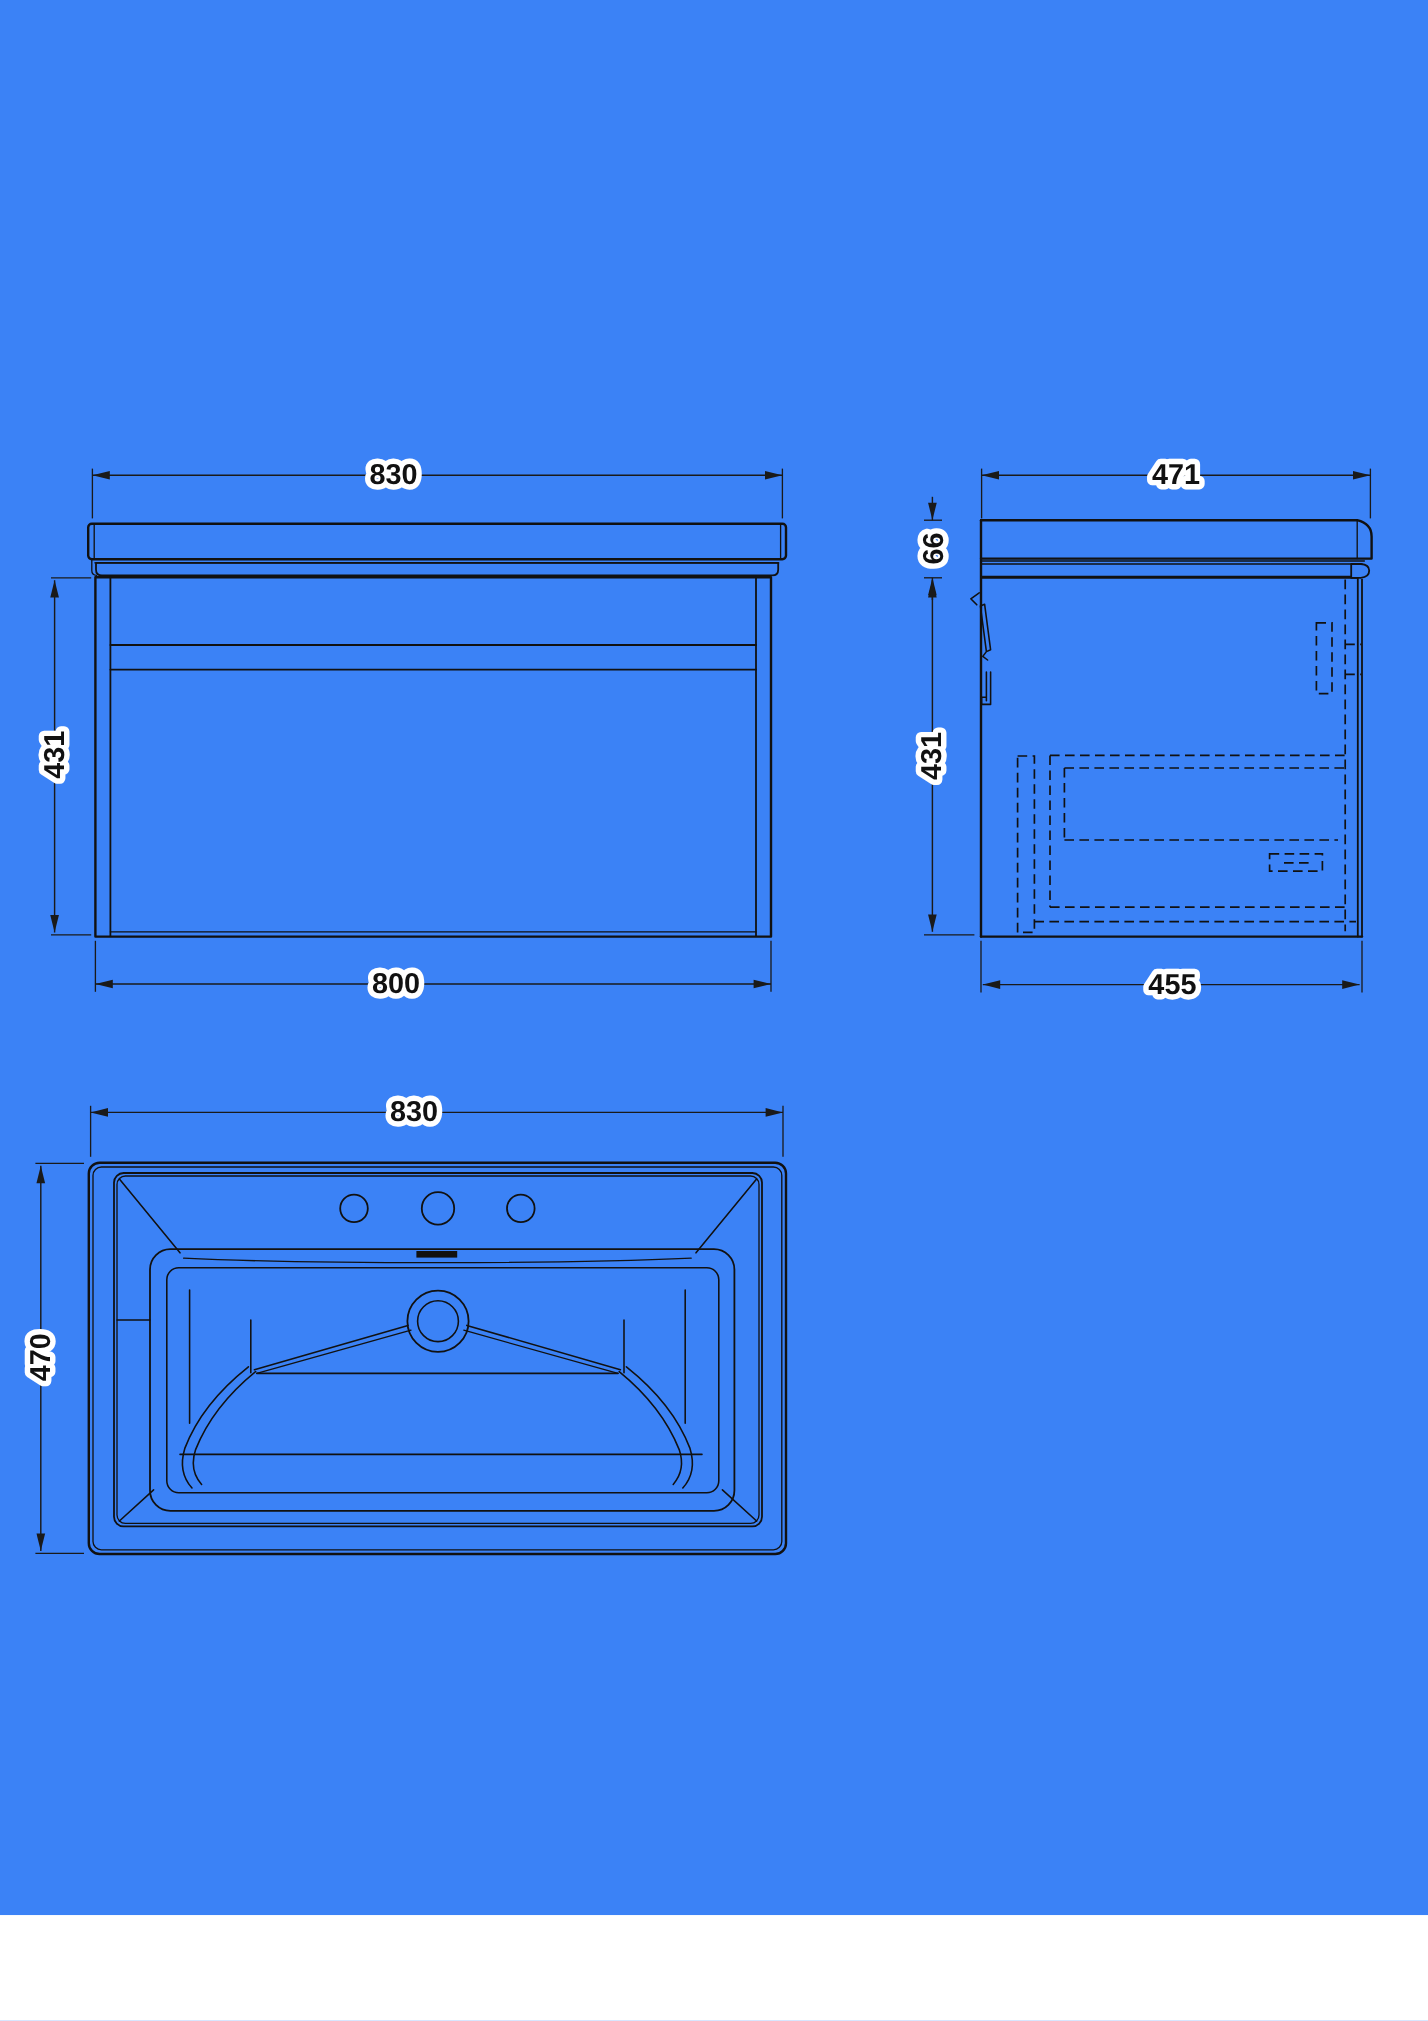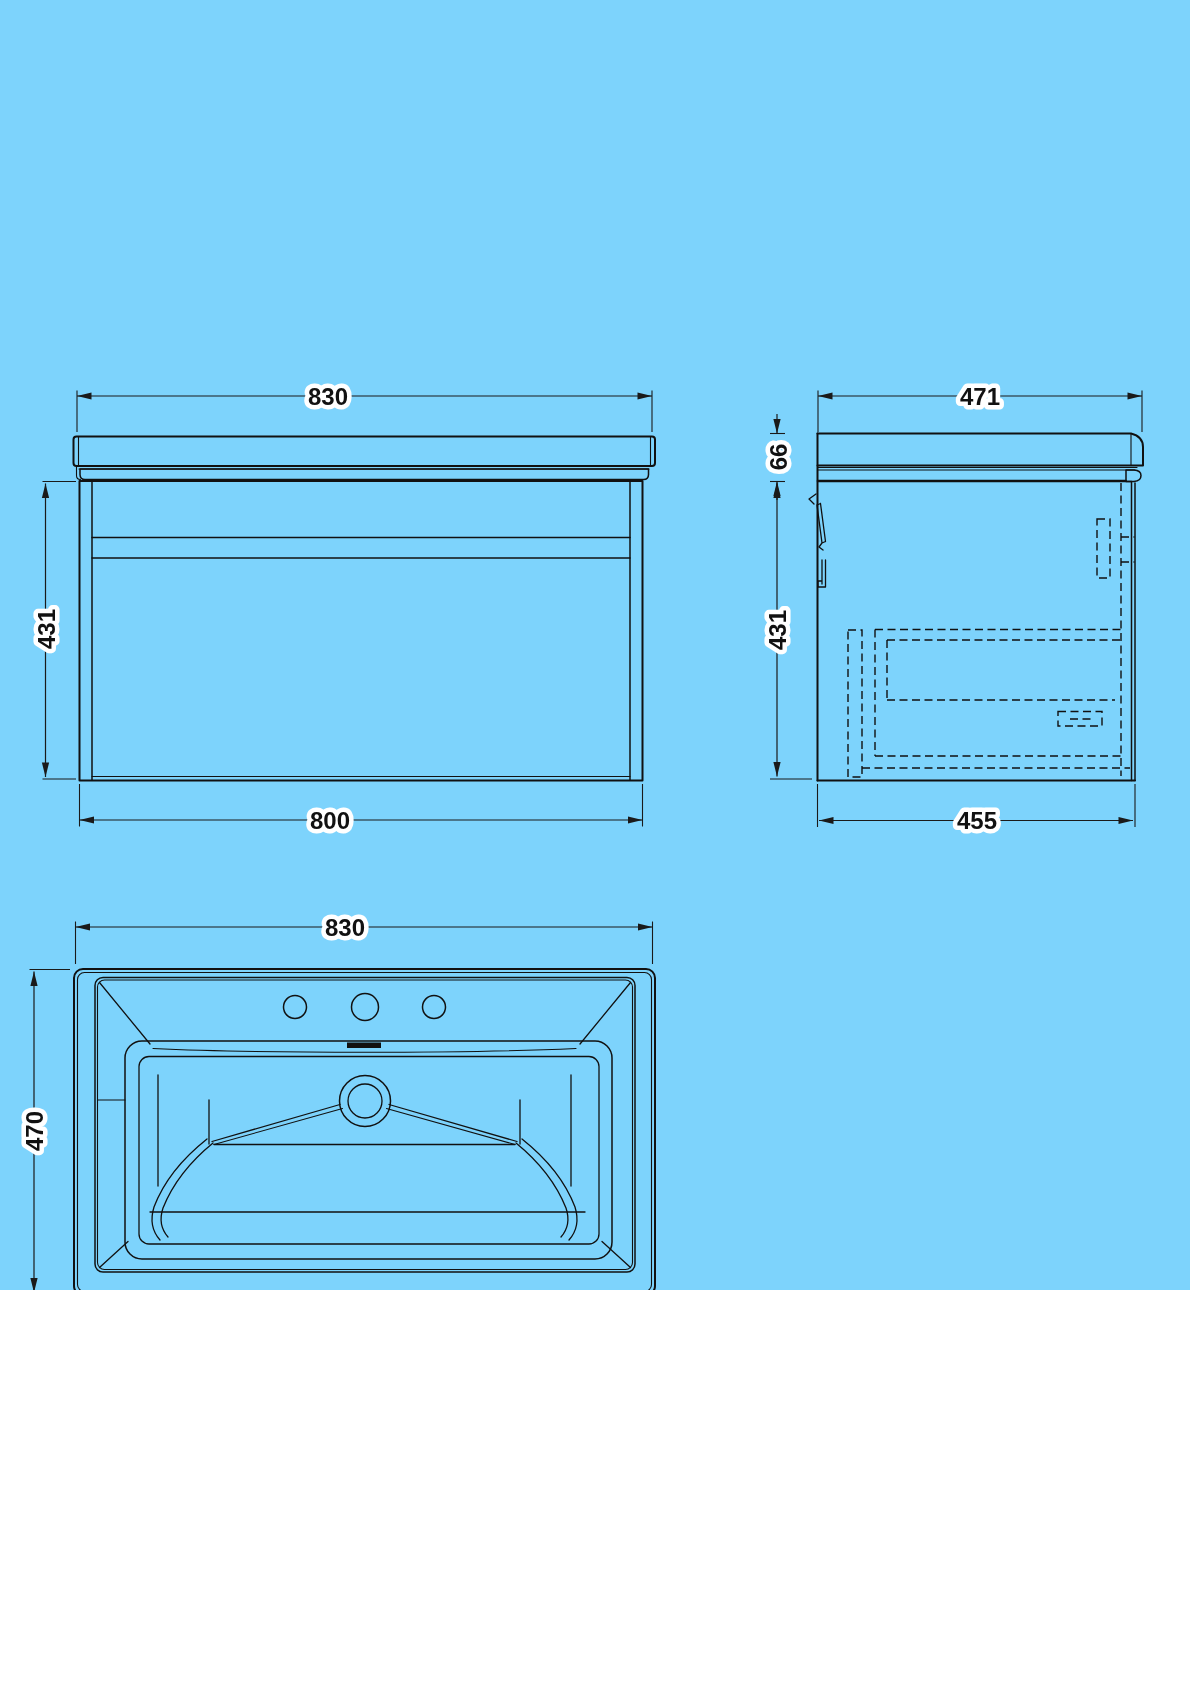--- a/index.html
+++ b/index.html
@@ -1,16 +1,16 @@
 <!DOCTYPE html>
 <html><head>
 <meta charset="utf-8">
 <style>
   html,body{margin:0;padding:0;background:#ffffff;}
-  .page{width:1190px;height:1290px;background:#7dd3fc;position:relative;}
+  .page{width:1190px;height:1596px;background:#3b82f6;position:relative;}
   svg{display:block;}
   .o2 {stroke:#111;stroke-width:2;fill:none;stroke-linecap:round;stroke-linejoin:round;}
   .o15{stroke:#111;stroke-width:1.5;fill:none;stroke-linecap:round;stroke-linejoin:round;}
   .o13{stroke:#111;stroke-width:1.3;fill:none;stroke-linecap:round;stroke-linejoin:round;}
   .o11{stroke:#111;stroke-width:1.1;fill:none;stroke-linecap:round;stroke-linejoin:round;}
   .dsh{stroke:#111;stroke-width:1.4;fill:none;stroke-dasharray:8 4.5;}
   .dim{stroke:#1a1a1a;stroke-width:1.2;fill:none;}
   .ext{stroke:#1a1a1a;stroke-width:1.1;fill:none;}
   .dimtext{font:bold 24px "Liberation Sans", sans-serif;fill:#111;text-anchor:middle;
            paint-order:stroke;stroke:#ffffff;stroke-width:9px;stroke-linejoin:round;}

